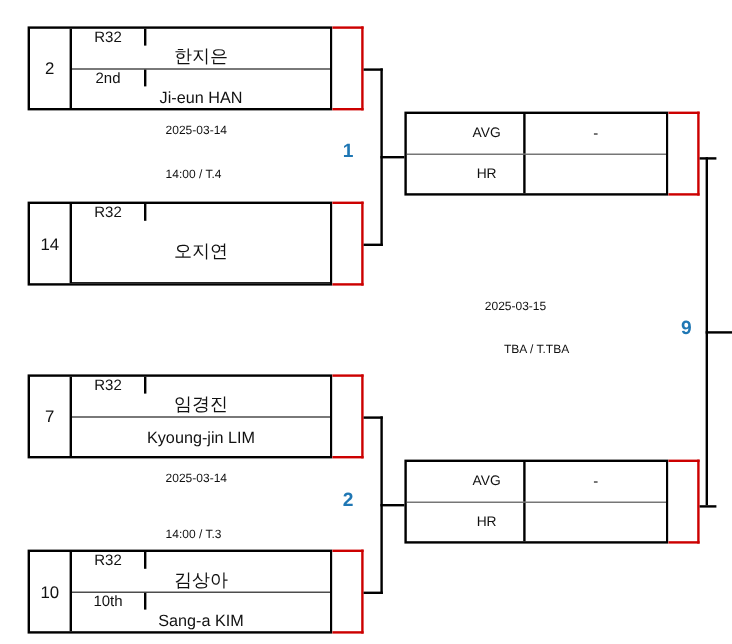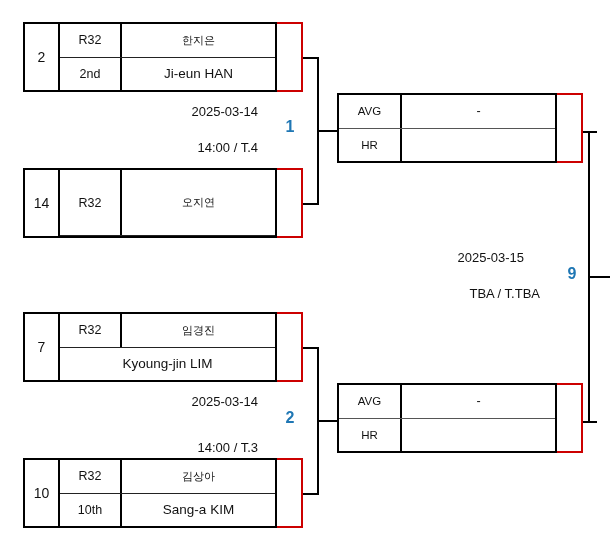--- a/index.html
+++ b/index.html
@@ -40,21 +40,21 @@
   }
   .rows-cell {
     flex: 1;
     display: flex;
     flex-direction: column;
     box-sizing: border-box;
   }
   .card-row {
     flex: 1;
     display: flex;
-    flex-direction: row;
+    flex-direction: column;
     box-sizing: border-box;
   }
   .card-row.top {
     border-bottom: 1px solid #222222;
   }
   .round-cell {
     width: 62px;
     border-right: 2px solid #000000;
     display: flex;
     align-items: center;
@@ -63,21 +63,21 @@
     box-sizing: border-box;
   }
   .name-cell {
     flex: 1;
     display: flex;
     align-items: center;
     justify-content: center;
     font-size: 13.5px;
     box-sizing: border-box;
   }
-  .name-cell.kr { font-size: 11px; }
+  .name-cell.kr { font-size: 15px; }
 
   
   .result-box {
     position: absolute;
     box-sizing: border-box;
     border: 2px solid #cc0000;
     border-left: none;
     background: #ffffff;
   }
 
@@ -88,20 +88,21 @@
     border: 2px solid #000000;
     background: #ffffff;
     display: flex;
     flex-direction: column;
   }
   .stat-row {
     flex: 1;
     display: flex;
     flex-direction: row;
     box-sizing: border-box;
+    padding-left: 36px;
   }
   .stat-row.top { border-bottom: 1px solid #555555; }
   .stat-label {
     width: 63px;
     border-right: 2px solid #000000;
     display: flex;
     align-items: center;
     justify-content: center;
     font-size: 11.5px;
     box-sizing: border-box;
@@ -111,22 +112,22 @@
     display: flex;
     align-items: center;
     justify-content: center;
     font-size: 12.5px;
     box-sizing: border-box;
   }
 
   
   .schedule {
     position: absolute;
-    text-align: right;
-    font-size: 13px;
+    text-align: left;
+    font-size: 10px;
     color: #111111;
     white-space: nowrap;
   }
 
   
   .match-no {
     position: absolute;
     font-size: 16px;
     font-weight: bold;
     color: #1f77b4;

